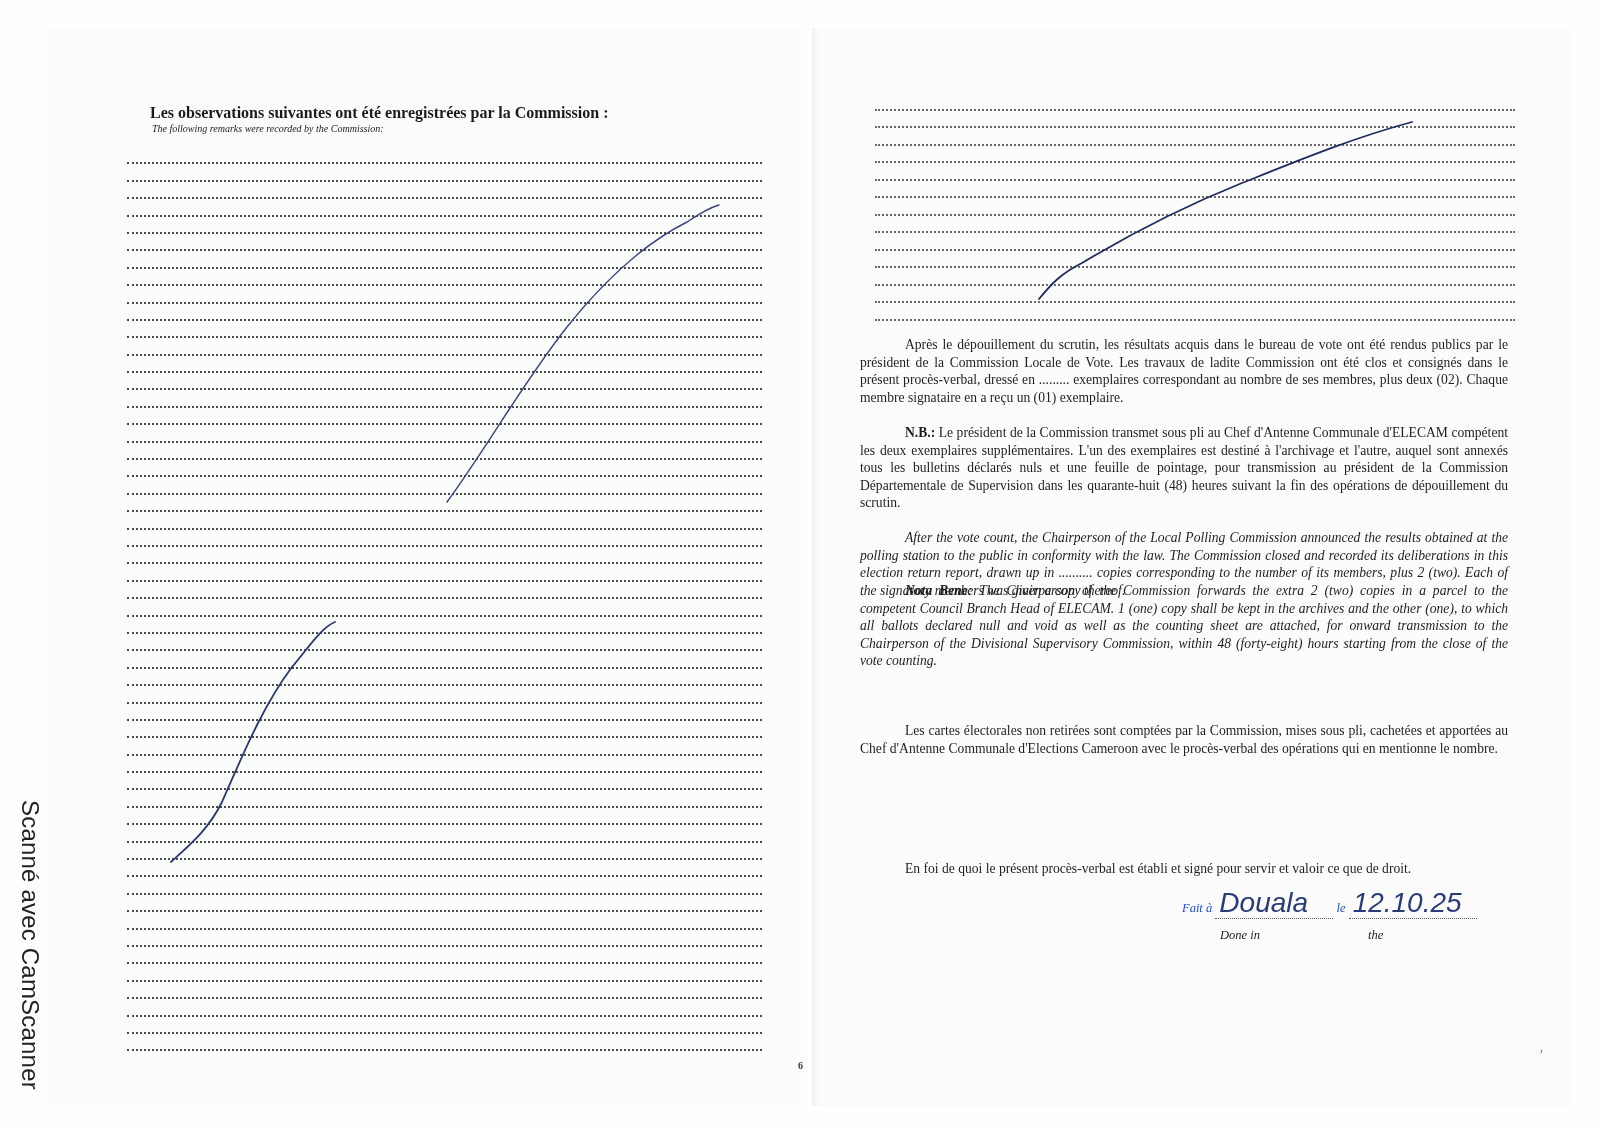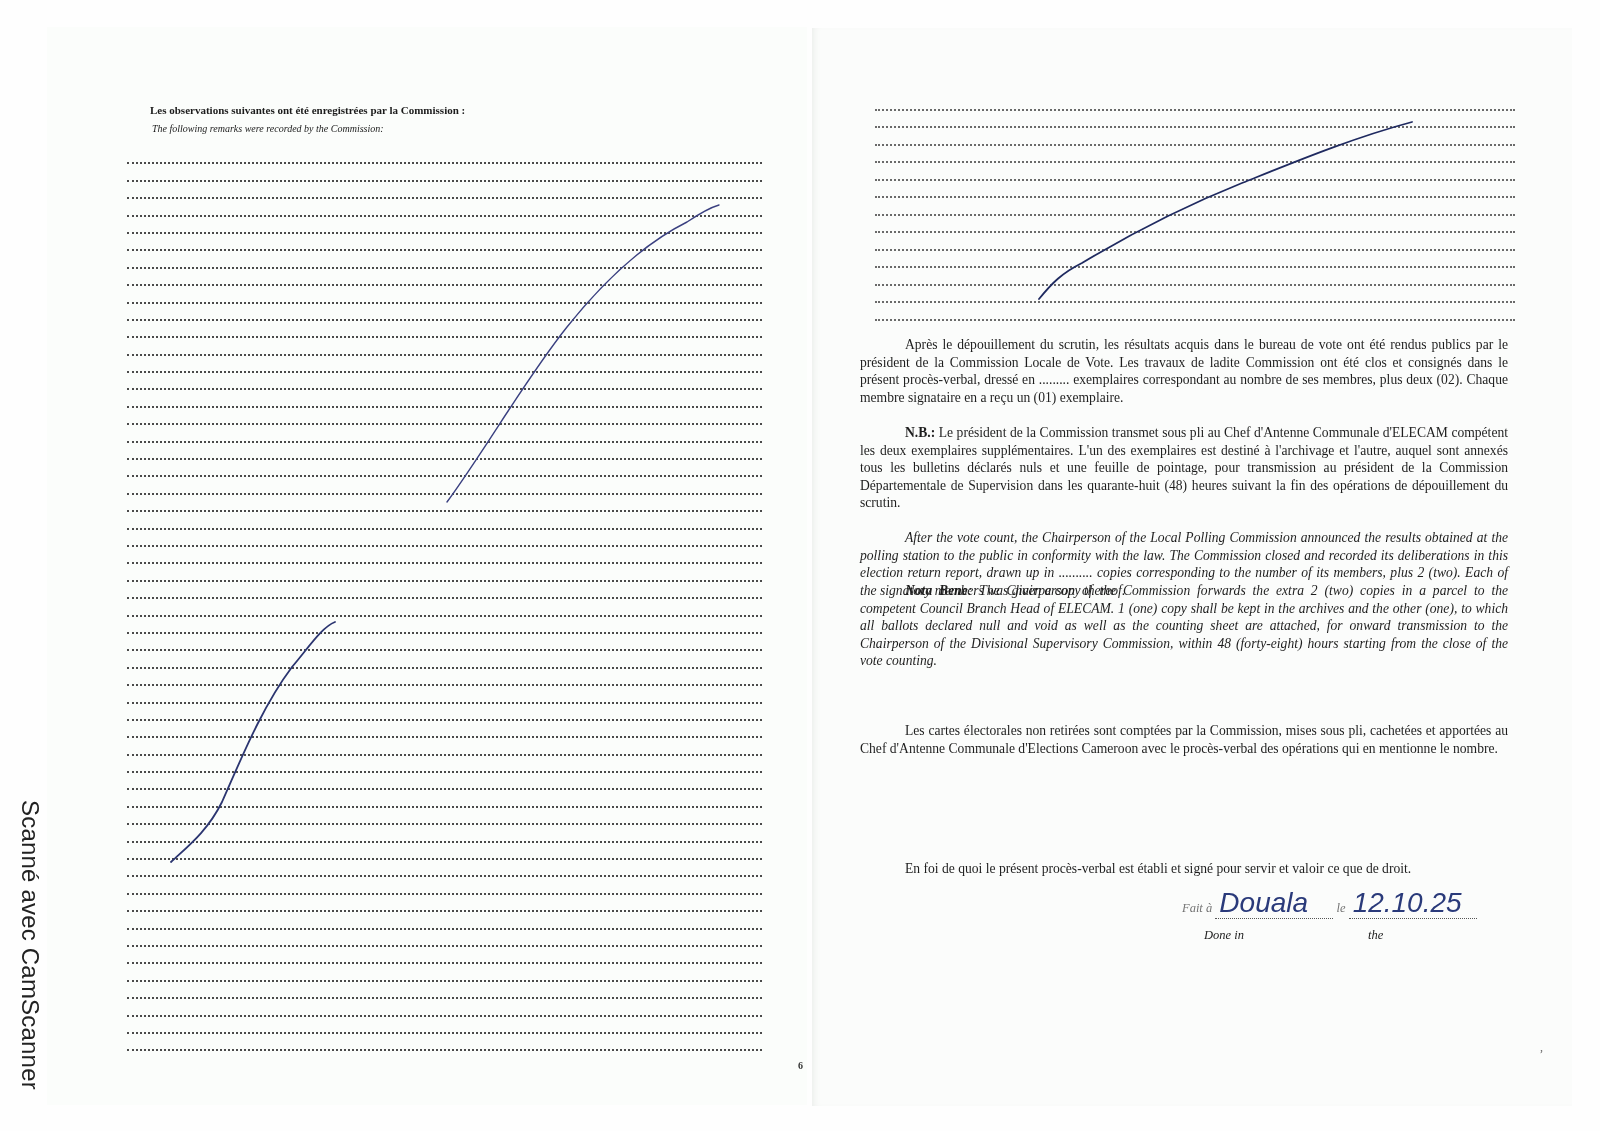--- a/index.html
+++ b/index.html
@@ -26,21 +26,21 @@
   .page {
     position: absolute;
     background: #fcfdfc;
   }
   .page-left  { left: 47px;  top: 27px; width: 760px; height: 1078px; background: #fbfdfb; }
   .page-right { left: 812px; top: 28px; width: 760px; height: 1078px; background: #fbfcfb;
                 box-shadow: inset 6px 0 8px -6px #e2e6e2; }
 
   .heading-fr {
     position: absolute; left: 103px; top: 77px;
-    font-size: 11px; font-weight: bold; color: #1b1b1b;
+    font-size: 16px; font-weight: bold; color: #1b1b1b;
   }
   .heading-en {
     position: absolute; left: 105px; top: 96px;
     font-size: 10px; font-weight: normal; font-style: italic; color: #1b1b1b;
   }
 
   .lines { position: absolute; }
   .lines-left  { left: 80px;  top: 120px; width: 635px; }
   .lines-right { left: 63px;  top: 65px;  width: 640px; }
   .dot-line {
@@ -71,38 +71,38 @@
   .p3 { top: 490px; }
   .p4 { top: 543px; }
   .p5 { top: 683px; }
   .p6 { top: 753px; }
   .p7 { top: 821px; }
 
   .sign-row {
     position: absolute; left: 370px; top: 860px;
     font-size: 12.5px; font-style: italic;
   }
-  .sign-row .label { color: #737373; font-style: italic; }
+  .sign-row .label { color: #1d4ed8; font-style: italic; }
   .sign-row .hand {
     font-family: Liberation Sans, sans-serif;
     font-style: italic;
     font-size: 28px;
     color: #2a3a7a;
     border-bottom: 1.5px dotted #555;
     display: inline-block;
     padding: 0 4px;
     line-height: 30px;
   }
   .sign-row .place { width: 110px; }
   .sign-row .date  { width: 120px; }
   .sign-sub {
     position: absolute; top: 900px;
     font-size: 12.5px; font-style: italic; color: #222;
   }
-  .sub-done { left: 392px; }
+  .sub-done { left: 408px; }
   .sub-the  { left: 556px; }
 
   .corner-mark {
     position: absolute; left: 1540px; top: 1040px;
     font-size: 12px; color: #666;
   }
 </style>
 </head>
 <body>
 

